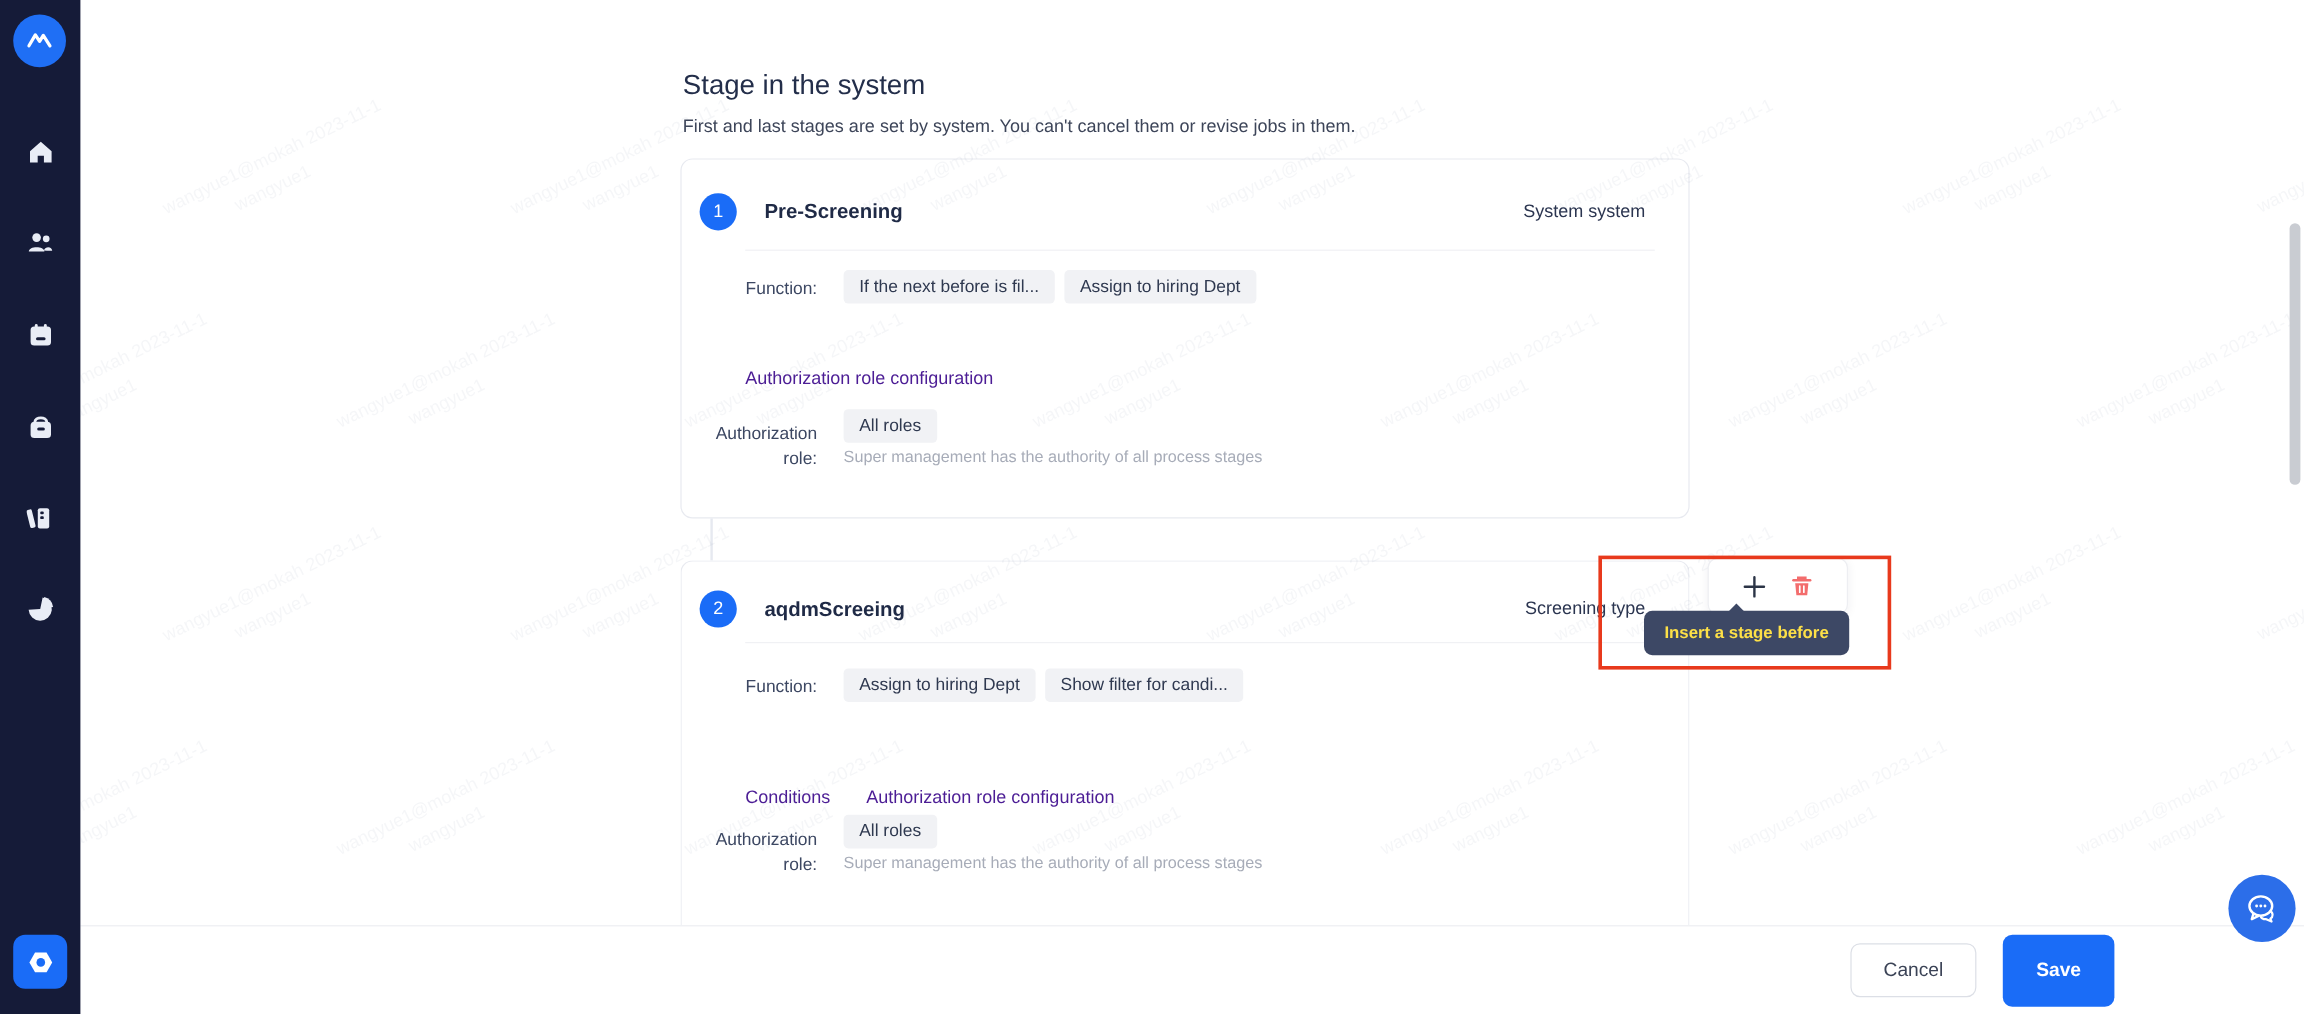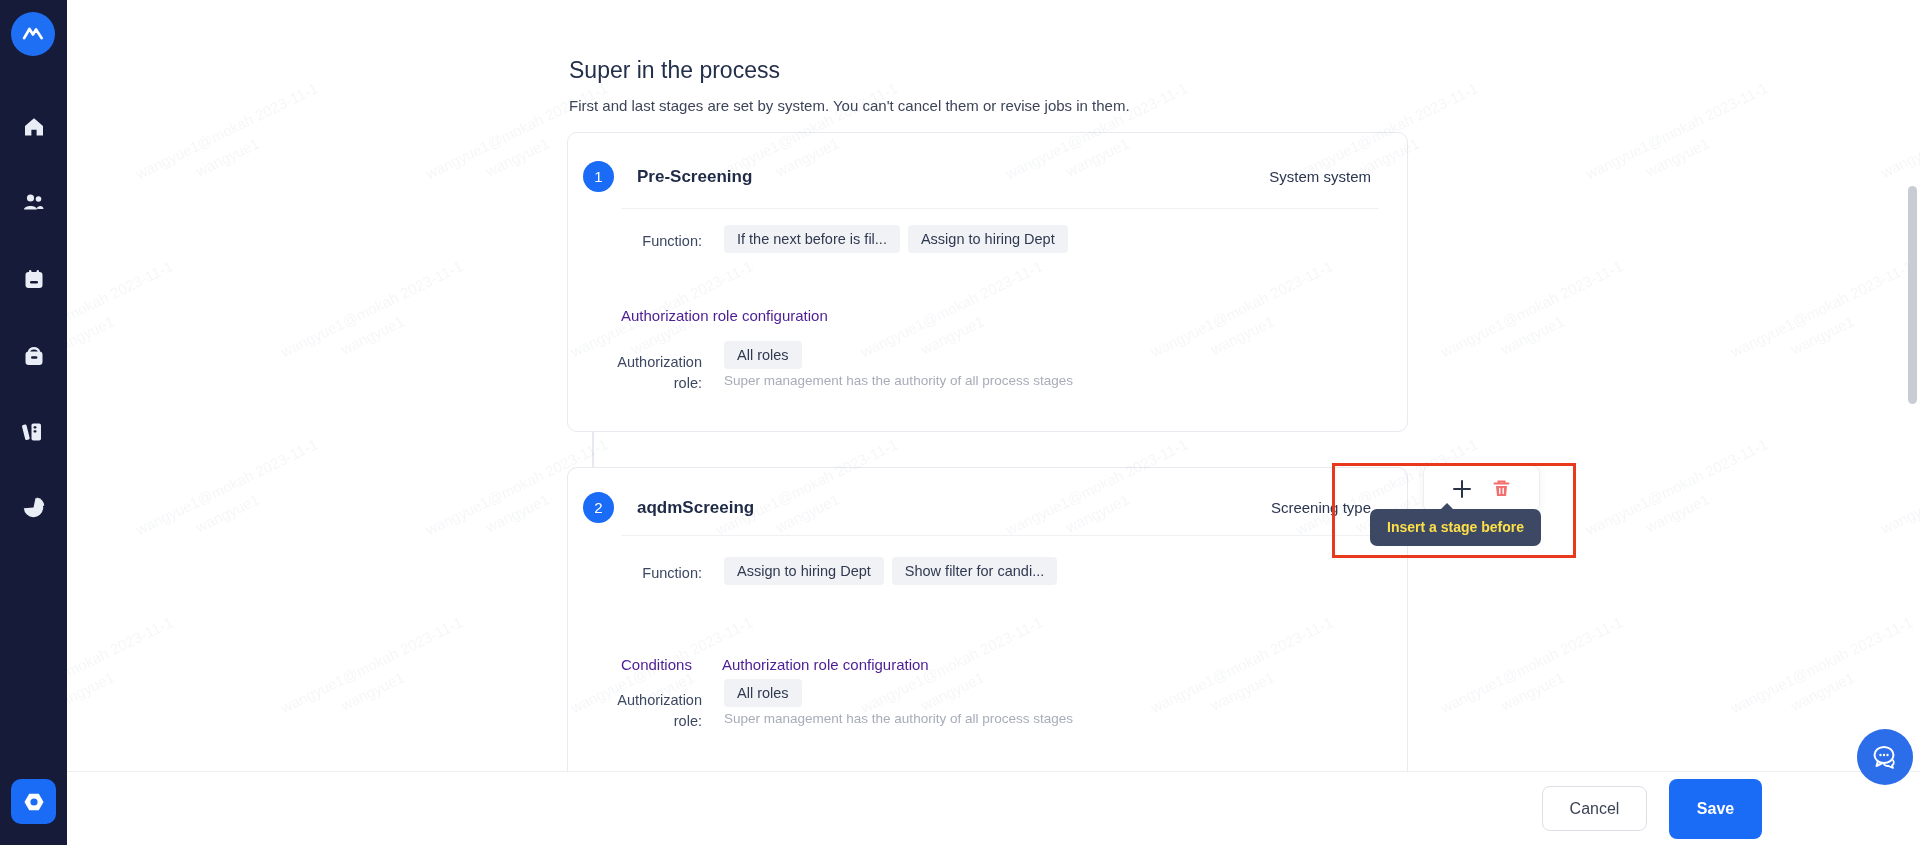--- a/index.html
+++ b/index.html
@@ -46,21 +46,21 @@
   #card-2 .stage-head { top:24px; }
   .stage-num { width:31px; height:31px; border-radius:50%; background:#1a6cf7; color:#fff; font-size:15px;
                display:flex; align-items:center; justify-content:center; flex:0 0 31px; }
   .stage-name { margin-left:23px; font-size:17px; font-weight:700; color:#1f2a46; }
   .stage-badge { margin-left:auto; font-size:15px; color:#2b3550; }
 
   .divider { position:absolute; left:53px; right:28px; height:1px; background:#f0f1f4; }
   #card-1 .divider { top:75px; }
   #card-2 .divider { top:67px; }
 
-  .frow { position:absolute; left:39px; display:flex; }
+  .frow { position:absolute; left:18px; display:flex; }
   #card-1 .func-row { top:92px; }
   #card-2 .func-row { top:89px; }
   .flabel { width:95px; text-align:right; margin-right:22px; font-size:14.5px; color:#3c4762; padding-top:6px; line-height:1.45; }
   .tags { display:flex; gap:8px; }
   .tag { background:#f1f2f5; color:#2f3950; font-size:14.5px; padding:6px 13px; border-radius:4px; white-space:nowrap; }
 
   .links-row { position:absolute; left:53px; display:flex; gap:30px; }
   #card-1 .links-row { top:174px; }
   #card-2 .links-row { top:172px;margin-top:16px; }
   .link { color:#4c1d95; font-size:15px; cursor:pointer; }
@@ -296,21 +296,21 @@
     </div>
     <div class="settings-btn">
       <svg width="26" height="26" viewBox="0 0 26 26">
           <polygon points="13,3.5 21.2,8.2 21.2,17.8 13,22.5 4.8,17.8 4.8,8.2" fill="#ffffff" transform="rotate(90 13 13)"></polygon>
           <circle cx="13" cy="13" r="3.6" fill="#1a6cf7"></circle>
         </svg>
     </div>
   </aside>
 
 
-  <div class="page-heading">Super in the process</div>
+  <div class="page-heading">Stage in the system</div>
   <div class="page-subheading">First and last stages are set by system. You can't cancel them or revise jobs in them.</div>
 
   <section class="card" id="card-1">
     <div class="stage-head">
       <div class="stage-num">1</div>
       <div class="stage-name">Pre-Screening</div>
       <div class="stage-badge">System system</div>
     </div>
     <div class="divider"></div>
     <div class="frow func-row">

